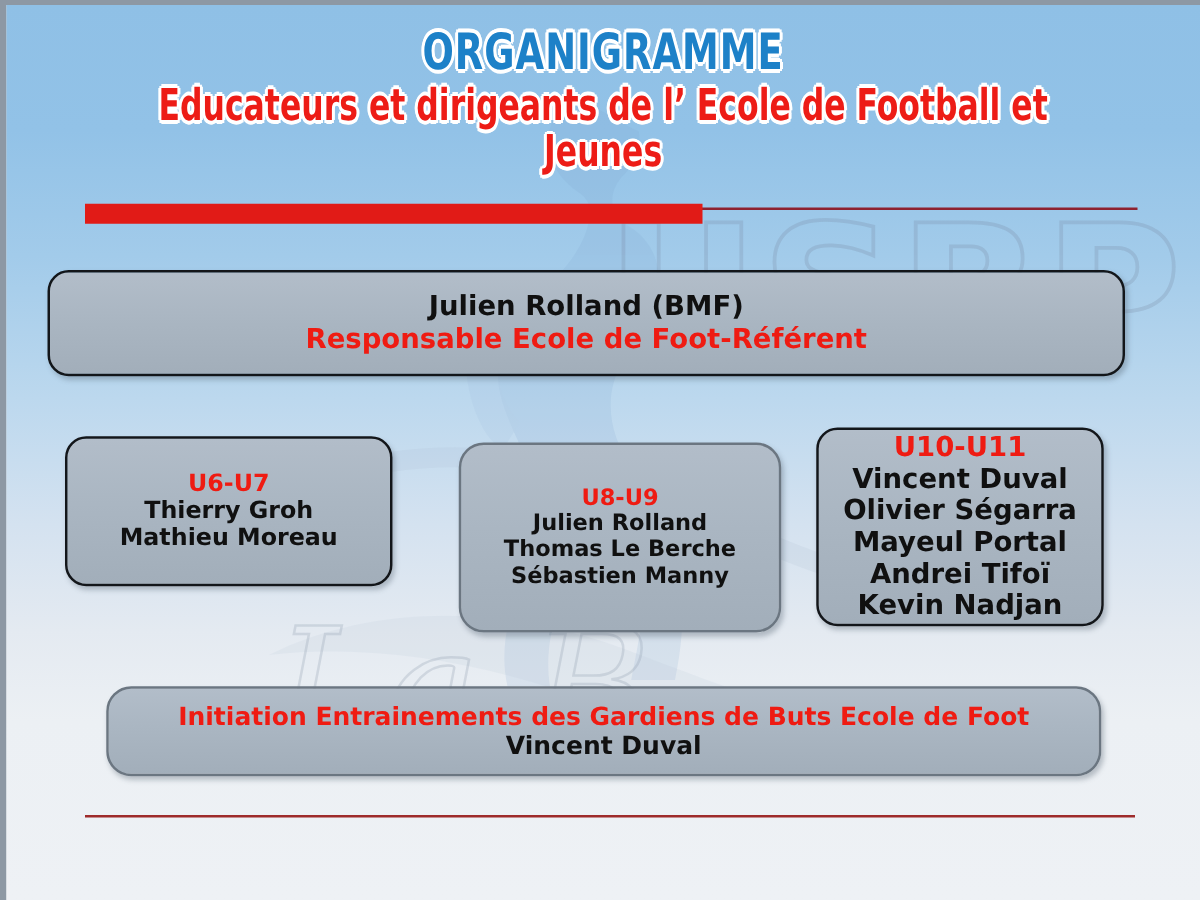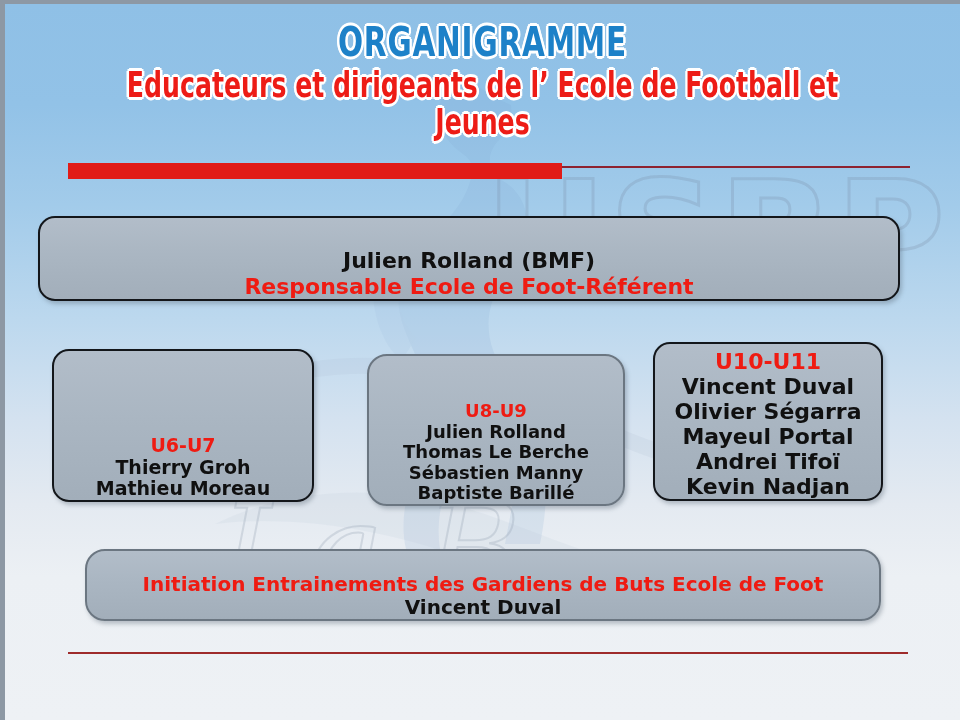--- a/index.html
+++ b/index.html
@@ -97,28 +97,28 @@
     background:#9e2b2b;
   }
 
   
   .box{
     position:absolute;box-sizing:border-box;
     background:linear-gradient(to bottom,#b2bdc9 0%,#aab6c2 45%,#a2aeba 100%);
     border:2px solid #13161a;
     border-radius:17px;
     display:flex;flex-direction:column;
-    align-items:center;justify-content:flex-end;
+    align-items:center;justify-content:center;
     text-align:center;
     box-shadow:2px 3px 4px rgba(80,95,110,.35);
   }
   .box.soft{border:2px solid #6b7681;border-radius:20px;}
 
   .box-top{left:33px;top:212px;width:862px;height:85px;}
-  .box-u67{left:47px;top:345px;width:262px;height:153px;}
+  .box-u67{left:47px;top:345px;width:262px;height:120px;}
   .box-u89{left:362px;top:350px;width:258px;height:152px;}
   .box-u1011{left:648px;top:338px;width:230px;height:159px;}
   .box-gk{left:80px;top:545px;width:796px;height:72px;}
 
   .ln{
     font-family:"DejaVu Sans", sans-serif;
     font-weight:bold;
     line-height:1.14;
     white-space:nowrap;
   }
@@ -171,21 +171,20 @@
     <div class="ln red">U6-U7</div>
     <div class="ln blk">Thierry Groh</div>
     <div class="ln blk">Mathieu Moreau</div>
   </div>
 
   <div class="box box-u89 soft">
     <div class="ln red">U8-U9</div>
     <div class="ln blk">Julien Rolland</div>
     <div class="ln blk">Thomas Le Berche</div>
     <div class="ln blk">Sébastien Manny</div>
-    <div class="ln blk">Baptiste Barillé</div>
   </div>
 
   <div class="box box-u1011">
     <div class="ln red">U10-U11</div>
     <div class="ln blk">Vincent Duval</div>
     <div class="ln blk">Olivier Ségarra</div>
     <div class="ln blk">Mayeul Portal</div>
     <div class="ln blk">Andrei Tifoï</div>
     <div class="ln blk">Kevin Nadjan</div>
   </div>

